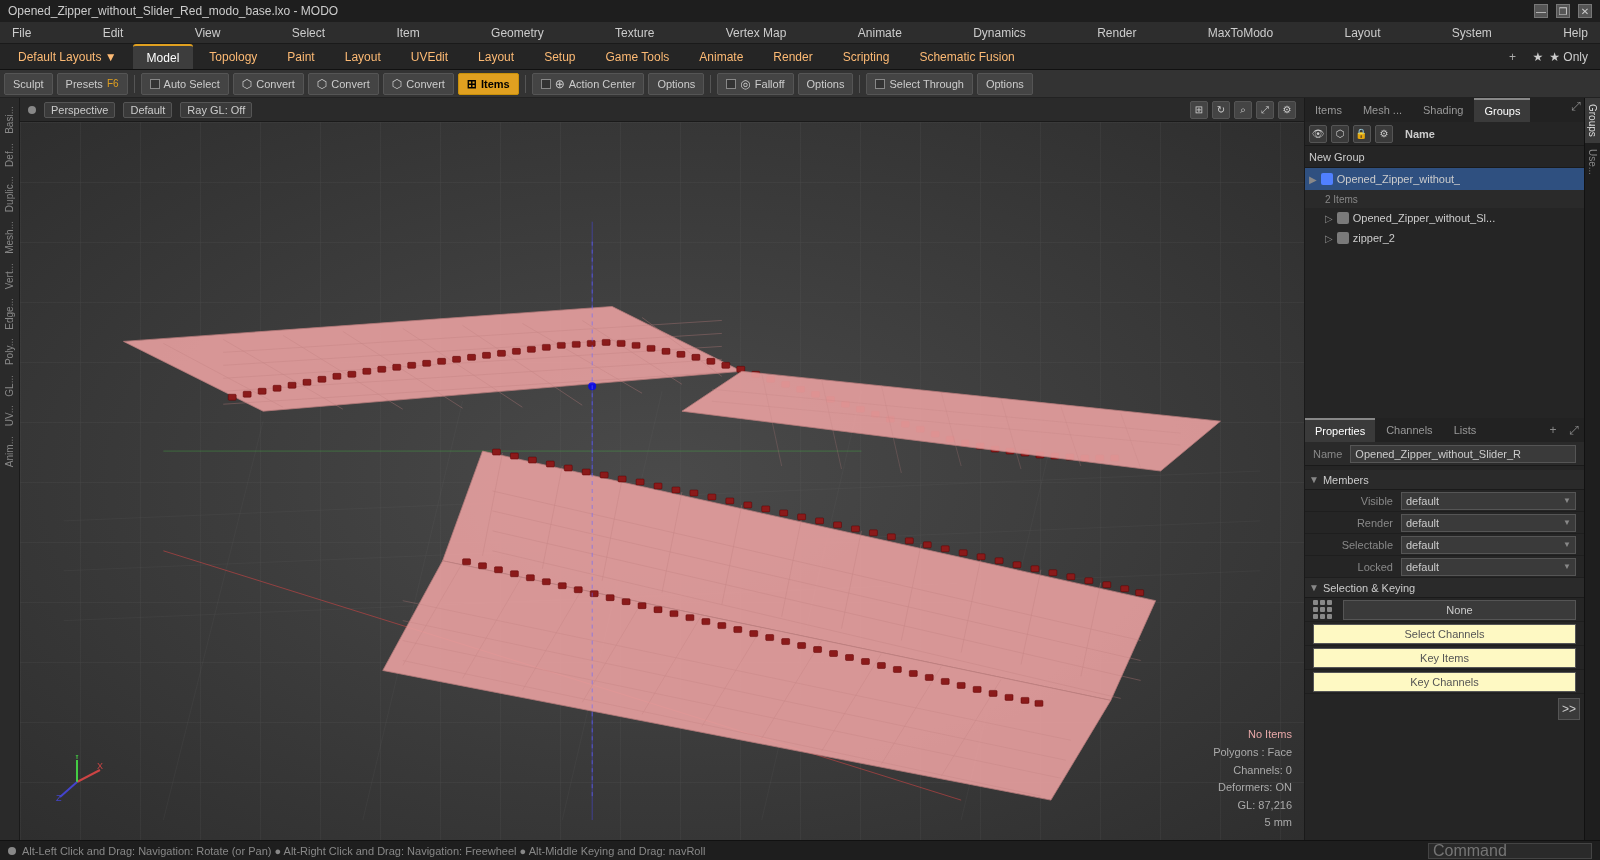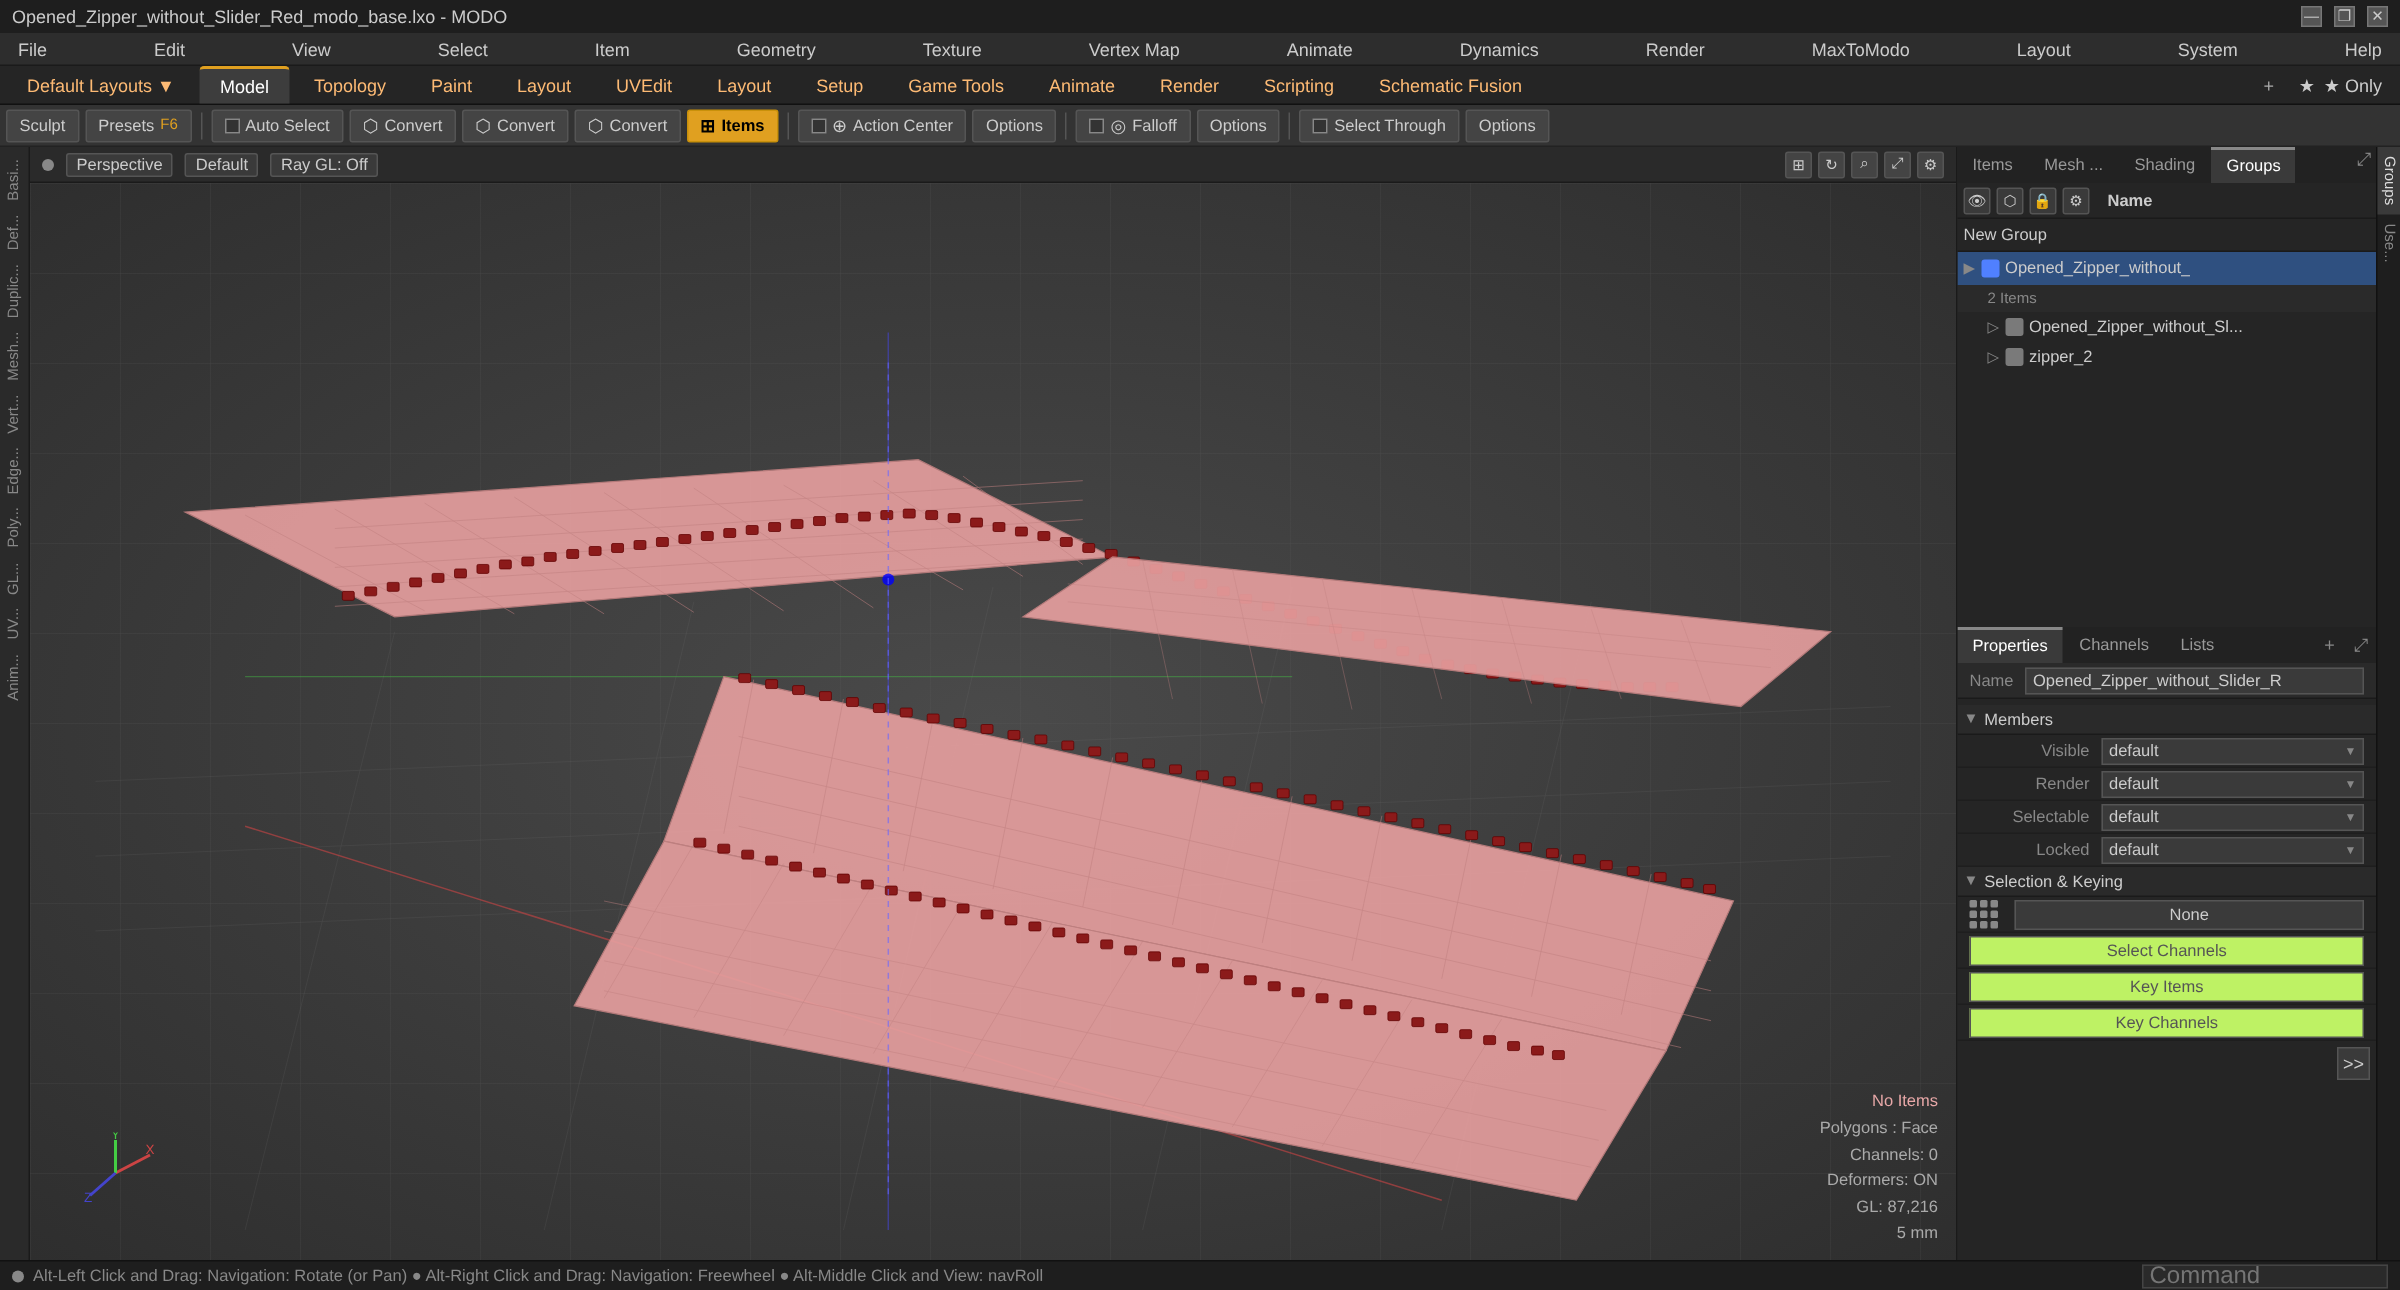--- a/index.html
+++ b/index.html
@@ -506,21 +506,21 @@
       color: #ccc;
       font-size: 11px;
       cursor: pointer;
       display: flex;
       align-items: center;
       justify-content: center;
     }
     .prop-btn.disabled {
       color: #555;
       cursor: default;
-      background: #bef264;
+      background: #fef9c3;
     }
 
     
     .sk-icon {
       width: 20px;
       height: 20px;
       margin-right: 6px;
       display: grid;
       grid-template-columns: repeat(3, 6px);
       grid-template-rows: repeat(3, 6px);
@@ -1136,15 +1136,15 @@
 
   <div id="right-edge">
     <div class="right-edge-label active">Groups</div>
     <div class="right-edge-label">Use...</div>
   </div>
 
 </div>
 
 <div id="status-bar">
   <div class="status-dot"></div>
-  <span>Alt-Left Click and Drag: Navigation: Rotate (or Pan)  ●  Alt-Right Click and Drag: Navigation: Freewheel  ●  Alt-Middle Click and View: navRoll</span>
+  <span>Alt-Left Click and Drag: Navigation: Rotate (or Pan)  ●  Alt-Right Click and Drag: Navigation: Freewheel  ●  Alt-Middle Keying and Drag: navRoll</span>
   <input id="command-input" type="text" placeholder="Command" style="">
 </div>
 
 </body></html>

